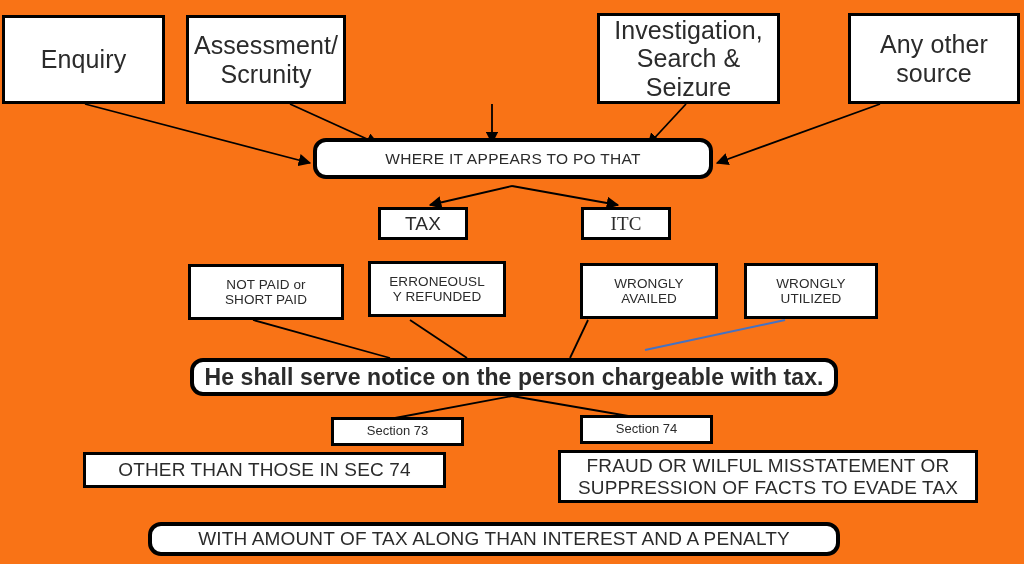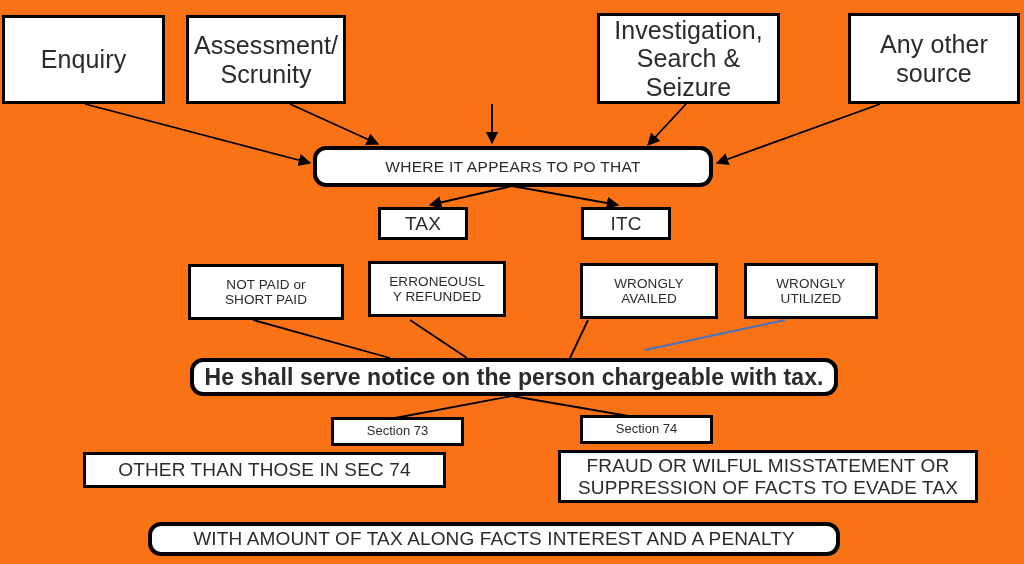--- a/index.html
+++ b/index.html
@@ -118,25 +118,25 @@
   <div class="node src lines2" style="left:186px; top:15px; width:160px; height:89px;">Assessment/
 Scrunity</div>
 
 
   <div class="node src lines2" style="left:597px; top:13px; width:183px; height:91px;">Investigation,
 Search &amp; Seizure</div>
 
   <div class="node src lines2" style="left:848px; top:13px; width:172px; height:91px;">Any other
 source</div>
 
-  <div class="node rounded pobox" style="left:313px; top:146px; width:400px; height:41px; border-width:4px;">WHERE IT APPEARS TO PO THAT</div>
+  <div class="node rounded pobox" style="left:313px; top:138px; width:400px; height:41px; border-width:4px;">WHERE IT APPEARS TO PO THAT</div>
 
   <div class="node caps" style="left:378px; top:207px; width:90px; height:33px;">TAX</div>
 
-  <div class="node caps" style="left:581px; top:207px; width:90px; height:33px;">ITC</div>
+  <div class="node caps" style="left:581px; top:207px; width:90px; height:33px;font-family:Liberation Serif, serif;">ITC</div>
 
   <div class="node caps-sm lines2" style="left:160px; top:264px; width:156px; height:56px;">NOT PAID or
 SHORT PAID</div>
 
   <div class="node caps-sm lines2" style="left:340px; top:261px; width:138px; height:56px;">ERRONEOUSL
 Y REFUNDED</div>
 
   <div class="node caps-sm lines2" style="left:552px; top:263px; width:138px; height:56px;">WRONGLY
 AVAILED</div>
 
@@ -147,15 +147,15 @@
 
   <div class="node section-lbl" style="left:315px; top:417px; width:133px; height:29px;">Section 73</div>
 
   <div class="node section-lbl" style="left:564px; top:415px; width:133px; height:29px;">Section 74</div>
 
   <div class="node caps" style="left:83px; top:452px; width:363px; height:36px;">OTHER THAN THOSE IN SEC 74</div>
 
   <div class="node caps lines2" style="left:558px; top:450px; width:420px; height:53px;">FRAUD OR WILFUL MISSTATEMENT OR
 SUPPRESSION OF FACTS TO EVADE TAX</div>
 
-  <div class="node rounded caps" style="left:148px; top:522px; width:692px; height:34px; border-width:4px;">WITH AMOUNT OF TAX ALONG FACTS INTEREST AND A PENALTY</div>
+  <div class="node rounded caps" style="left:148px; top:522px; width:692px; height:34px; border-width:4px;">WITH AMOUNT OF TAX ALONG THAN INTEREST AND A PENALTY</div>
 
 </div>
 
 </body></html>

